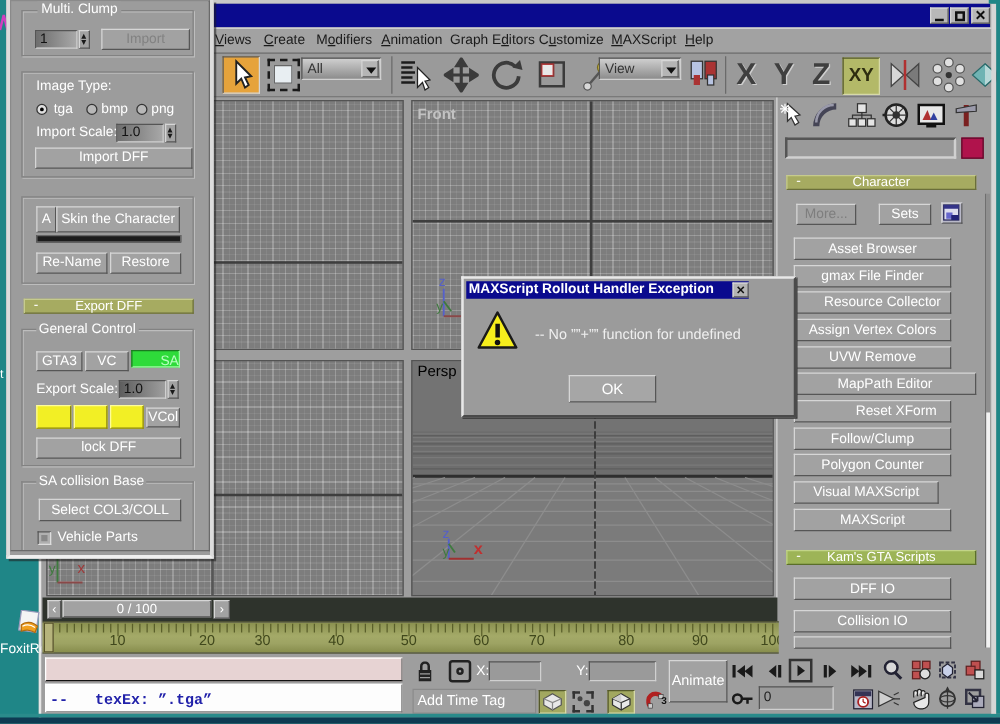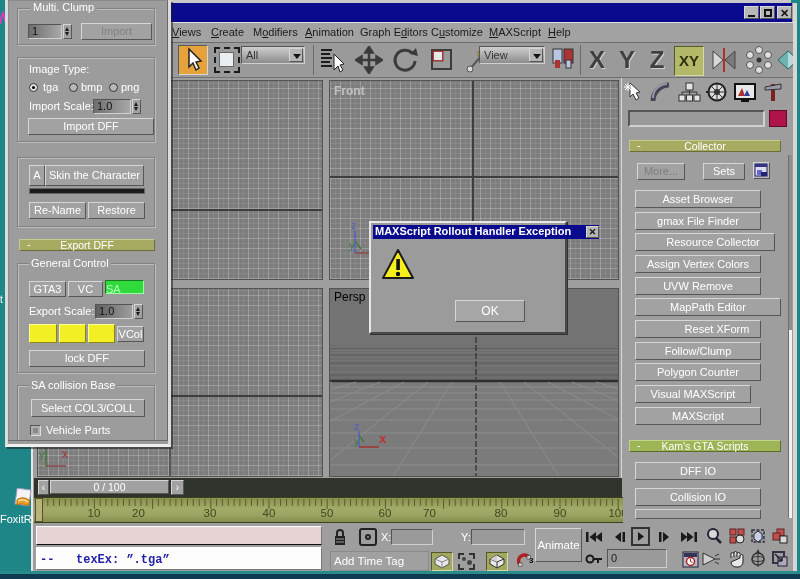--- a/index.html
+++ b/index.html
@@ -306,33 +306,33 @@
       <rect x="8" y="19" width="8" height="2" fill="#111"></rect>
     </svg></div>
 <div class="abs" style="left:761px; top:81px; width:24px; height:23px;"><svg width="24" height="23">
       <rect x="10" y="3" width="4" height="17" fill="#7a2020"></rect>
       <path d="M4 6 L20 3 L20 8 L4 9 Z" fill="#9a9aaa" stroke="#333"></path>
     </svg></div>
 
 <div class="sunk" style="left:628px; top:110px; width:137px; height:17px; background:#9a9a9a; border-width:2px;"></div>
 <div class="abs" style="left:769px; top:110px; width:18px; height:17px; background:#b0134c; border:1px solid #5e0a28;"></div>
 
-<div class="hdr" style="left:629px; top:140px; width:152px; height:12px; line-height:11px; font-size:10.5px;">Collector</div>
+<div class="hdr" style="left:629px; top:140px; width:152px; height:12px; line-height:11px; font-size:10.5px;">Character</div>
 <div class="lbl" style="left:637px; top:139px; font-size:11px;">-</div>
 <div class="btn" style="left:637px; top:163px; width:48px; height:17px; line-height:15px; color:#7e7e7e;">More...</div>
 <div class="btn" style="left:703px; top:163px; width:42px; height:17px; line-height:15px;">Sets</div>
 <div class="btn" style="left:753px; top:162px; width:17px; height:17px; background:#b8b8c8;"><svg width="15" height="15">
       <rect x="1" y="1" width="12" height="12" fill="#dde" stroke="#225"></rect>
       <rect x="1" y="1" width="12" height="3" fill="#338"></rect>
       <rect x="3" y="7" width="5" height="5" fill="#66c"></rect>
       <rect x="7" y="9" width="6" height="4" fill="#227"></rect>
     </svg></div>
 <div class="btn" style="left:635px; top:190px; width:126px; height:18px; line-height:16px;">Asset Browser</div>
 <div class="btn" style="left:635px; top:212px; width:126px; height:18px; line-height:16px;">gmax File Finder</div>
-<div class="btn" style="left:635px; top:233px; width:140px; height:18px; line-height:16px;padding-left:16px;">Resource Collector</div>
+<div class="btn" style="left:635px; top:233px; width:126px; height:18px; line-height:16px;padding-left:16px;">Resource Collector</div>
 <div class="btn" style="left:635px; top:255px; width:126px; height:18px; line-height:16px;">Assign Vertex Colors</div>
 <div class="btn" style="left:635px; top:277px; width:126px; height:18px; line-height:16px;">UVW Remove</div>
 <div class="btn" style="left:635px; top:298px; width:146px; height:18px; line-height:16px;">MapPath Editor</div>
 <div class="btn" style="left:635px; top:320px; width:126px; height:18px; line-height:16px;padding-left:38px;">Reset XForm</div>
 <div class="btn" style="left:635px; top:342px; width:126px; height:18px; line-height:16px;">Follow/Clump</div>
 <div class="btn" style="left:635px; top:363px; width:126px; height:18px; line-height:16px;">Polygon Counter</div>
 <div class="btn" style="left:635px; top:385px; width:116px; height:18px; line-height:16px;">Visual MAXScript</div>
 <div class="btn" style="left:635px; top:407px; width:126px; height:18px; line-height:16px;">MAXScript</div>
 <div class="hdr" style="left:629px; top:440px; width:152px; height:12px; line-height:11px; font-size:10.5px; background:#9db457; border-color:#c2d488 #5a6e2a #5a6e2a #c2d488;">Kam's GTA Scripts</div>
 <div class="lbl" style="left:637px; top:439px; font-size:11px;">-</div>
@@ -448,21 +448,21 @@
         <line x1="549.3" y1="1" x2="549.3" y2="8"></line>
         <line x1="555.1" y1="1" x2="555.1" y2="8"></line>
         <line x1="560.9" y1="1" x2="560.9" y2="8"></line>
         <line x1="566.7" y1="1" x2="566.7" y2="8"></line>
         <line x1="572.6" y1="1" x2="572.6" y2="8"></line>
         <line x1="578.4" y1="1" x2="578.4" y2="8"></line>
         <line x1="584.2" y1="1" x2="584.2" y2="11"></line>
   </g>
  </svg>
 <div class="abs" style="left:40px; top:9px; width:40px; text-align:center; color:#40481c; font-size:11.5px;">10</div>
-<div class="abs" style="left:98px; top:9px; width:40px; text-align:left; color:#40481c; font-size:11.5px;">20</div>
+<div class="abs" style="left:98px; top:9px; width:40px; text-align:right; color:#40481c; font-size:11.5px;">20</div>
 <div class="abs" style="left:156px; top:9px; width:40px; text-align:center; color:#40481c; font-size:11.5px;">30</div>
 <div class="abs" style="left:215px; top:9px; width:40px; text-align:center; color:#40481c; font-size:11.5px;">40</div>
 <div class="abs" style="left:273px; top:9px; width:40px; text-align:center; color:#40481c; font-size:11.5px;">50</div>
 <div class="abs" style="left:331px; top:9px; width:40px; text-align:center; color:#40481c; font-size:11.5px;">60</div>
 <div class="abs" style="left:389px; top:9px; width:40px; text-align:left; color:#40481c; font-size:11.5px;">70</div>
 <div class="abs" style="left:447px; top:9px; width:40px; text-align:center; color:#40481c; font-size:11.5px;">80</div>
 <div class="abs" style="left:506px; top:9px; width:40px; text-align:center; color:#40481c; font-size:11.5px;">90</div>
 <div class="abs" style="left:564px; top:9px; width:40px; text-align:center; color:#40481c; font-size:11.5px;">100</div>
 </div>
 
@@ -647,49 +647,50 @@
 <div class="btn" style="left:29px; top:202px; width:57px; height:17px; line-height:15px;">Re-Name</div>
 <div class="btn" style="left:88px; top:202px; width:57px; height:17px; line-height:15px;">Restore</div>
 
 <div class="hdr" style="left:19px; top:239px; width:136px; height:12px; line-height:11px; font-size:10.5px;">Export DFF</div>
 <div class="lbl" style="left:27px; top:238px; font-size:11px;">-</div>
 
 <div class="grp" style="left:17px; top:263px; width:138px; height:110px;"></div>
 <div class="lbl" style="left:29px; top:257px; background:#9c9c9c; padding:0 2px;">General Control</div>
 <div class="btn" style="left:29px; top:281px; width:37px; height:16px; line-height:14px;">GTA3</div>
 <div class="btn" style="left:68px; top:281px; width:35px; height:16px; line-height:14px;">VC</div>
-<div class="abs" style="left:105px; top:280px; width:39px; height:14px; background:#2edb3a; border:1px solid; border-color:#1a7a20 #9dfca3 #9dfca3 #1a7a20; color:#b8ffc0; font-size:11px; text-align:left; line-height:16px;">SA</div>
+<div class="abs" style="left:105px; top:280px; width:39px; height:14px; background:#2edb3a; border:1px solid; border-color:#1a7a20 #9dfca3 #9dfca3 #1a7a20; color:#b8ffc0; font-size:11px; text-align:right; line-height:16px;">SA</div>
 <div class="lbl" style="left:29px; top:305px;">Export Scale:</div>
 <div class="sunk" style="left:95px; top:304px; width:38px; height:15px; background:linear-gradient(90deg,#5e5e5e,#9e9e9e);">
     <div class="dlbl" style="left:3px; top:0px; color:#111;">1.0</div>
   </div>
 <div class="spin" style="left:134px; top:304px; height:15px;"></div>
 <div class="abs" style="left:29px; top:324px; width:28px; height:19px; background:#f2ef25; border:1px solid; border-color:#fdfc9a #8a8610 #8a8610 #fdfc9a;"></div>
 <div class="abs" style="left:59px; top:324px; width:27px; height:19px; background:#f2ef25; border:1px solid; border-color:#fdfc9a #8a8610 #8a8610 #fdfc9a;"></div>
 <div class="abs" style="left:88px; top:324px; width:27px; height:19px; background:#f2ef25; border:1px solid; border-color:#fdfc9a #8a8610 #8a8610 #fdfc9a;"></div>
 <div class="btn" style="left:117px; top:326px; width:27px; height:16px; line-height:14px;">VCol</div>
 <div class="btn" style="left:29px; top:350px; width:116px; height:17px; line-height:15px;">lock DFF</div>
 
 <div class="grp" style="left:17px; top:385px; width:138px; height:55px; border-bottom:none; box-shadow:1px 0 0 #bdbdbd, inset 1px 1px 0 #bdbdbd;"></div>
 <div class="lbl" style="left:29px; top:379px; background:#9c9c9c; padding:0 2px;">SA collision Base</div>
 <div class="btn" style="left:31px; top:399px; width:114px; height:18px; line-height:16px;">Select COL3/COLL</div>
 <div class="abs" style="left:30px; top:425px; width:11px; height:11px; background:#b0b0b0; border:1px solid; border-color:#555 #ddd #ddd #555;">
     <div class="abs" style="left:2px; top:2px; width:5px; height:5px; background:#888;"></div>
   </div>
 <div class="lbl" style="left:46px; top:424px;text-align:center;">Vehicle Parts</div>
 
-<div class="abs" style="left:369px; top:221px; width:198px; height:113px; background:#9b9b9b; border:2px solid; border-color:#e8e8e8 #4a4a4a #4a4a4a #e8e8e8; box-shadow:1px 1px 0 #333;">
+<div class="abs" style="left:369px; top:221px; width:268px; height:113px; background:#9b9b9b; border:2px solid; border-color:#e8e8e8 #4a4a4a #4a4a4a #e8e8e8; box-shadow:1px 1px 0 #333;">
  <div class="abs" style="left:2px; top:2px; width:226px; height:14px; background:#0a0a8e;"></div>
  <div class="abs" style="left:4px; top:2px; color:#fff; font-size:11px; font-weight:bold; white-space:nowrap;">MAXScript Rollout Handler Exception</div>
  <div class="btn" style="left:215px; top:3px; width:13px; height:12px; background:#b4b4b4; color:#111; font-size:9px; font-weight:bold; line-height:11px;">✕</div>
  <svg class="abs" style="left:10px; top:25px;" width="34" height="34">
   <path d="M17 2 L32 30 L2 30 Z" fill="#f6ee1c" stroke="#1a1a1a" stroke-width="2" stroke-linejoin="round"></path>
   <rect x="15.3" y="11" width="3.6" height="11" fill="#111"></rect>
   <circle cx="17" cy="26" r="2.2" fill="#111"></circle>
  </svg>
+ <div class="abs" style="left:57px; top:39px; color:#efefef; font-size:11.5px; white-space:nowrap;">-- No ””+”” function for undefined</div>
  <div class="btn" style="left:84px; top:77px; width:70px; height:22px; font-size:12px; line-height:20px; background:#a6a6a6;">OK</div>
 </div>
 
 <div class="abs" style="left:0px; top:10px; width:5px; height:16px; overflow:hidden;"><svg width="8" height="16">
       <path d="M0 14 L3 2 L6 14" fill="none" stroke="#d040c0" stroke-width="2"></path>
     </svg></div>
 <div class="abs" style="left:0px; top:294px; color:#fff; font-size:10px;">t</div>
 <div class="abs" style="left:14px; top:488px; width:18px; height:21px;">
  <svg width="18" height="21">
       <rect x="2" y="1" width="14" height="16" fill="#f4f4f4" stroke="#99b" transform="rotate(8 9 9)"></rect>

